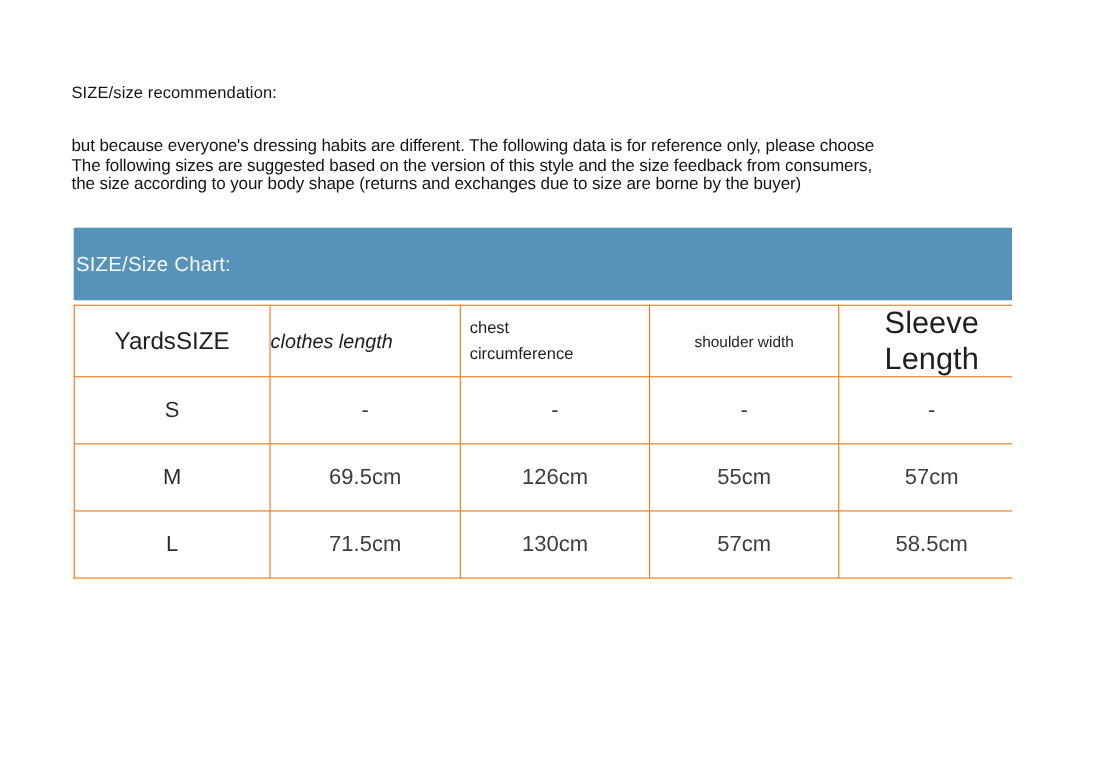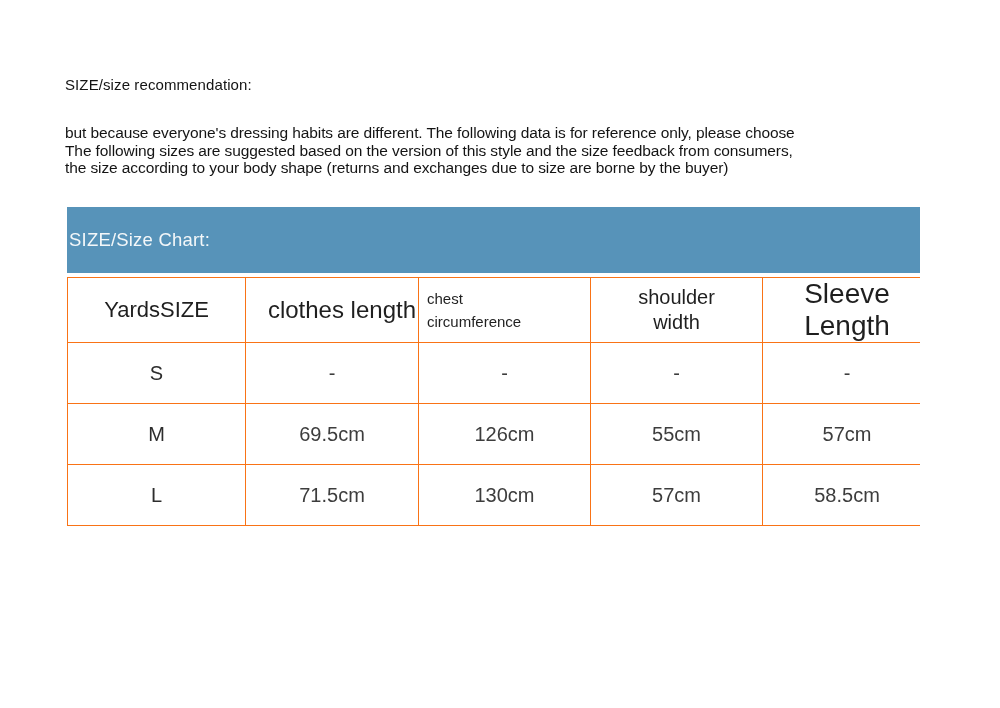--- a/index.html
+++ b/index.html
@@ -68,24 +68,24 @@
     box-sizing: border-box;
     overflow: hidden;
   }
   .size-table thead tr { height: 62px; }
   .size-table tbody tr { height: 61px; }
   .size-table th {
     font-weight: 400;
     color: #1f1f1f;
   }
   th.th-size { font-size: 22px; }
-  th.th-clothes { font-size: 24px; text-align: right; padding-right: 2px; }
+  th.th-clothes { font-size: 18px; text-align: left; padding-right: 2px; font-style: italic; }
   th.th-chest { font-size: 15px; text-align: left; padding-left: 8px; }
   th.th-chest span { display: inline-block; max-width: 130px; line-height: 23px; text-align: left; }
-  th.th-shoulder { font-size: 20px; }
+  th.th-shoulder { font-size: 14px; }
   th.th-shoulder span { display: inline-block; max-width: 108px; line-height: 25px; }
   th.th-sleeve { font-size: 28px; }
   .size-table td {
     font-size: 20px;
     color: #3d3d3d;
   }
   .size-table td.size-cell {
     font-weight: 500;
     color: #2d2d2d;
   }

